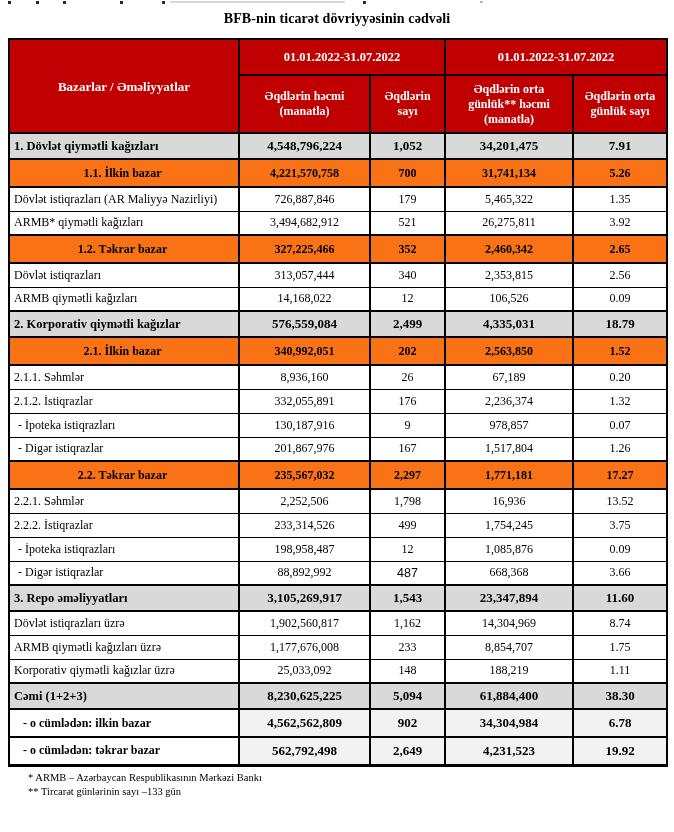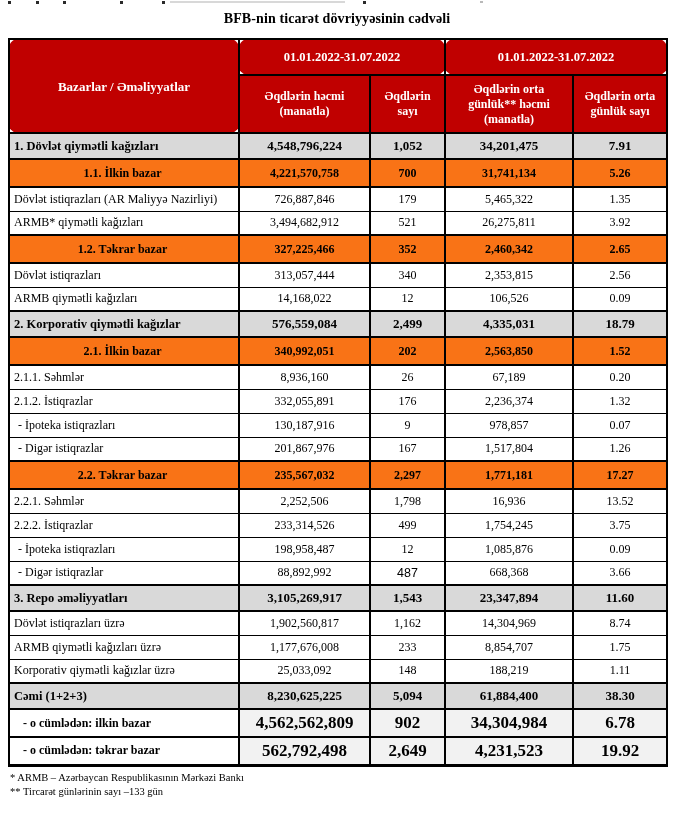--- a/index.html
+++ b/index.html
@@ -60,21 +60,21 @@
     border-width: 2px;
     background: #C00000;
     color: #ffffff;
     font-weight: bold;
     font-size: 12.5px;
     text-align: center;
     vertical-align: middle;
     padding: 2px 3px;
     line-height: 15px;
   }
-  thead tr.period-row th { height: 30px; border-radius: 9px; }
+  thead tr.period-row th { height: 30px; }
   thead tr.cols-row th { height: 52px; font-size: 12px; }
   th.markets-h { font-size: 13px; }
 
   td {
     border-left-width: 2px;
     border-right-width: 2px;
     font-size: 12px;
     padding: 1px 3px;
     vertical-align: middle;
   }
@@ -104,33 +104,33 @@
   tr.subsection { height: 28px; }
   tr.subsection td.label { text-align: center; padding-left: 0; }
 
   tr.summary td {
     border-top-width: 2px;
     border-bottom-width: 2px;
     font-weight: bold;
   }
   tr.summary { height: 28px; }
   tr.summary td.label { padding-left: 13px; background: #ffffff; }
-  tr.summary td.val { background: #F2F2F2; font-size: 17px; }
+  tr.summary td.val { background: #F2F2F2; font-size: 13px; }
   tr.section td.val { font-size: 13px; }
 
   tbody tr:last-child td { border-bottom-width: 3px; }
 
   td.sans {
     font-family: "Liberation Sans", sans-serif;
     font-size: 12.5px;
     font-weight: normal;
   }
 
   .footnotes {
-    margin: 4px 0 0 10px;
+    margin: 4px 0 0 28px;
     font-size: 10.5px;
     line-height: 14px;
   }
   .footnote { white-space: pre; }
 </style>
 </head>
 <body>
 
 <div class="top-strip">
   <div class="frag" style="left:8px;"></div>

